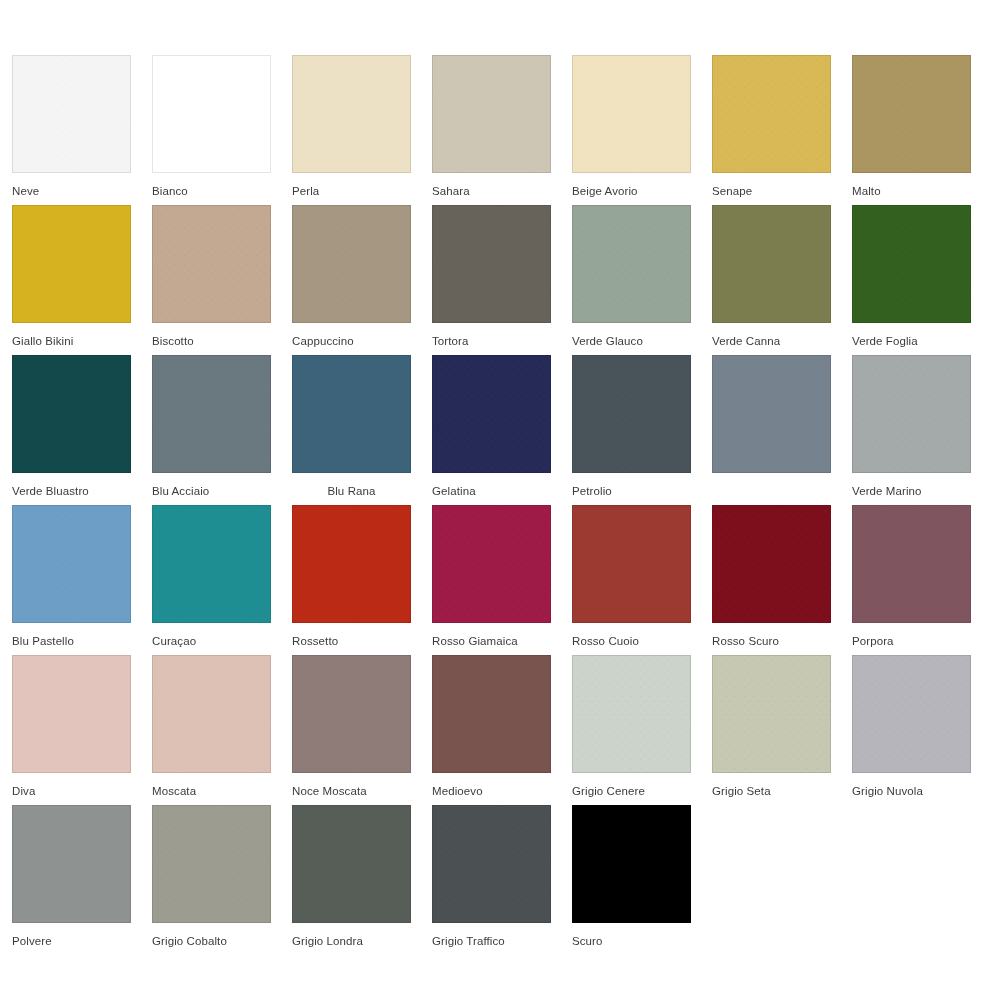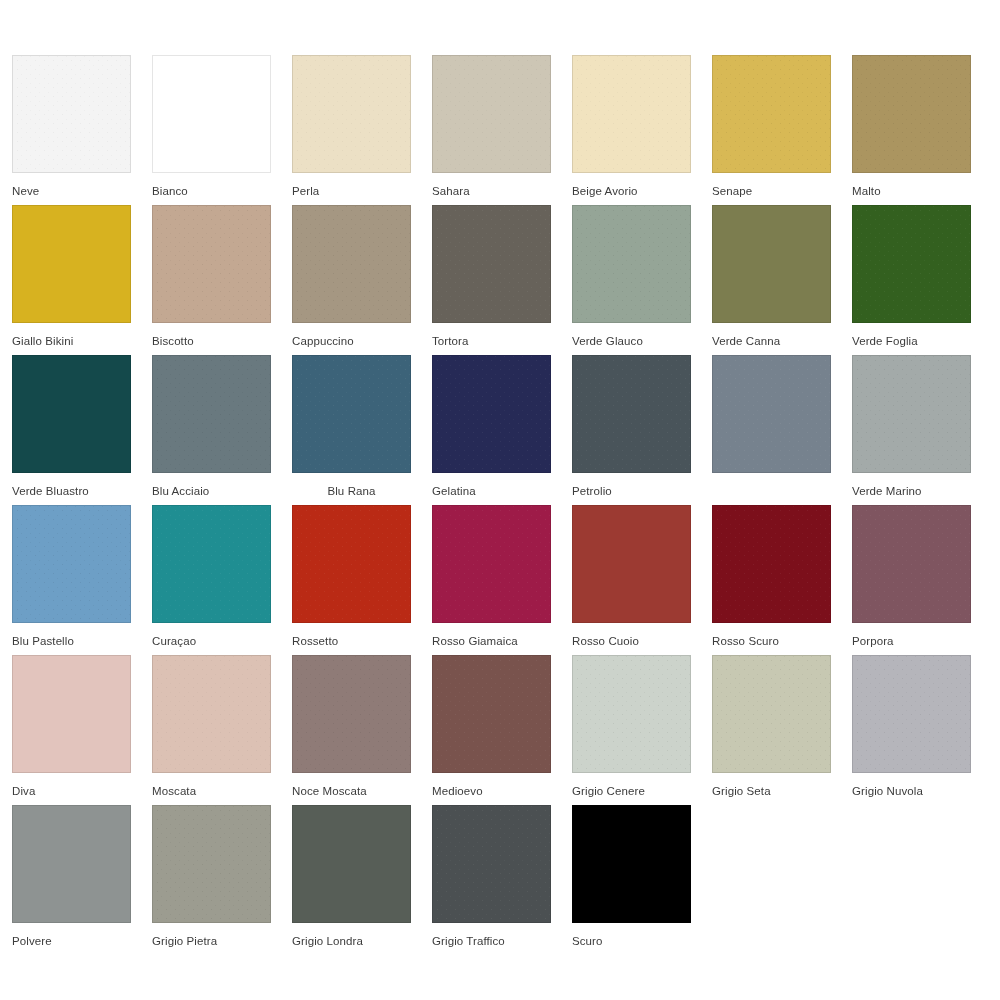--- a/index.html
+++ b/index.html
@@ -300,21 +300,21 @@
     <div class="swatch-cell">
       <div class="swatch-chip no-texture" style="background-color: rgb(142, 147, 146);">
         <div class="texture"></div>
       </div>
       <span class="swatch-label" style="color: rgb(59, 59, 59);">Polvere</span>
     </div>
     <div class="swatch-cell">
       <div class="swatch-chip " style="background-color: rgb(156, 156, 144);">
         <div class="texture"></div>
       </div>
-      <span class="swatch-label" style="color: rgb(59, 59, 59);">Grigio Pietra</span>
+      <span class="swatch-label" style="color: rgb(59, 59, 59);">Grigio Cobalto</span>
     </div>
     <div class="swatch-cell">
       <div class="swatch-chip no-texture" style="background-color: rgb(87, 94, 87);">
         <div class="texture"></div>
       </div>
       <span class="swatch-label" style="color: rgb(59, 59, 59);">Grigio Londra</span>
     </div>
     <div class="swatch-cell">
       <div class="swatch-chip dark-chip" style="background-color: rgb(75, 80, 82);">
         <div class="texture"></div>

